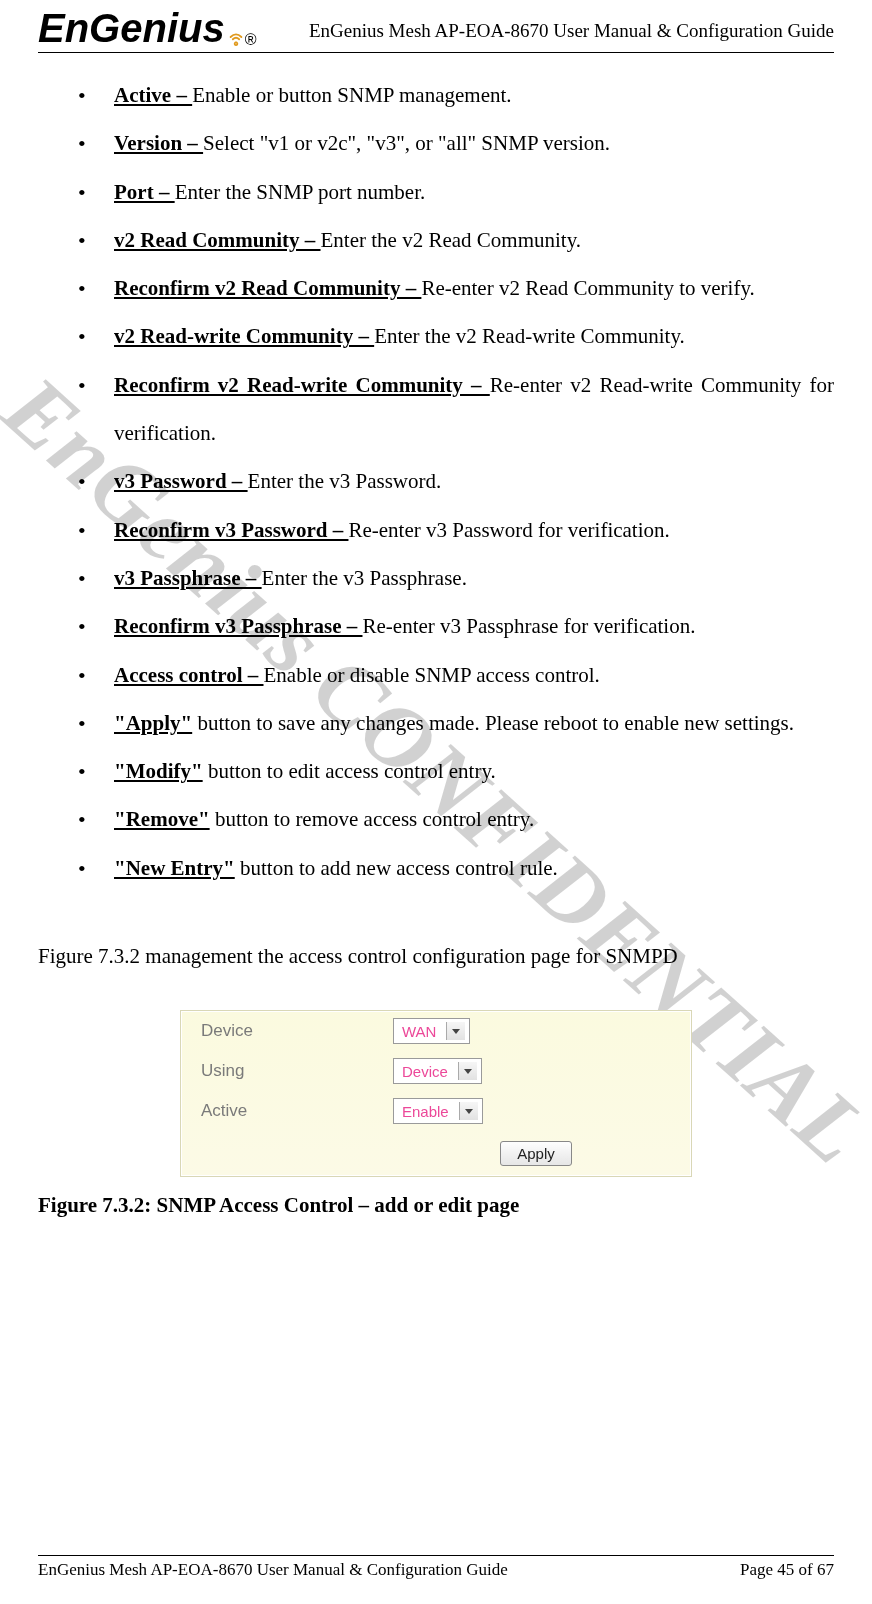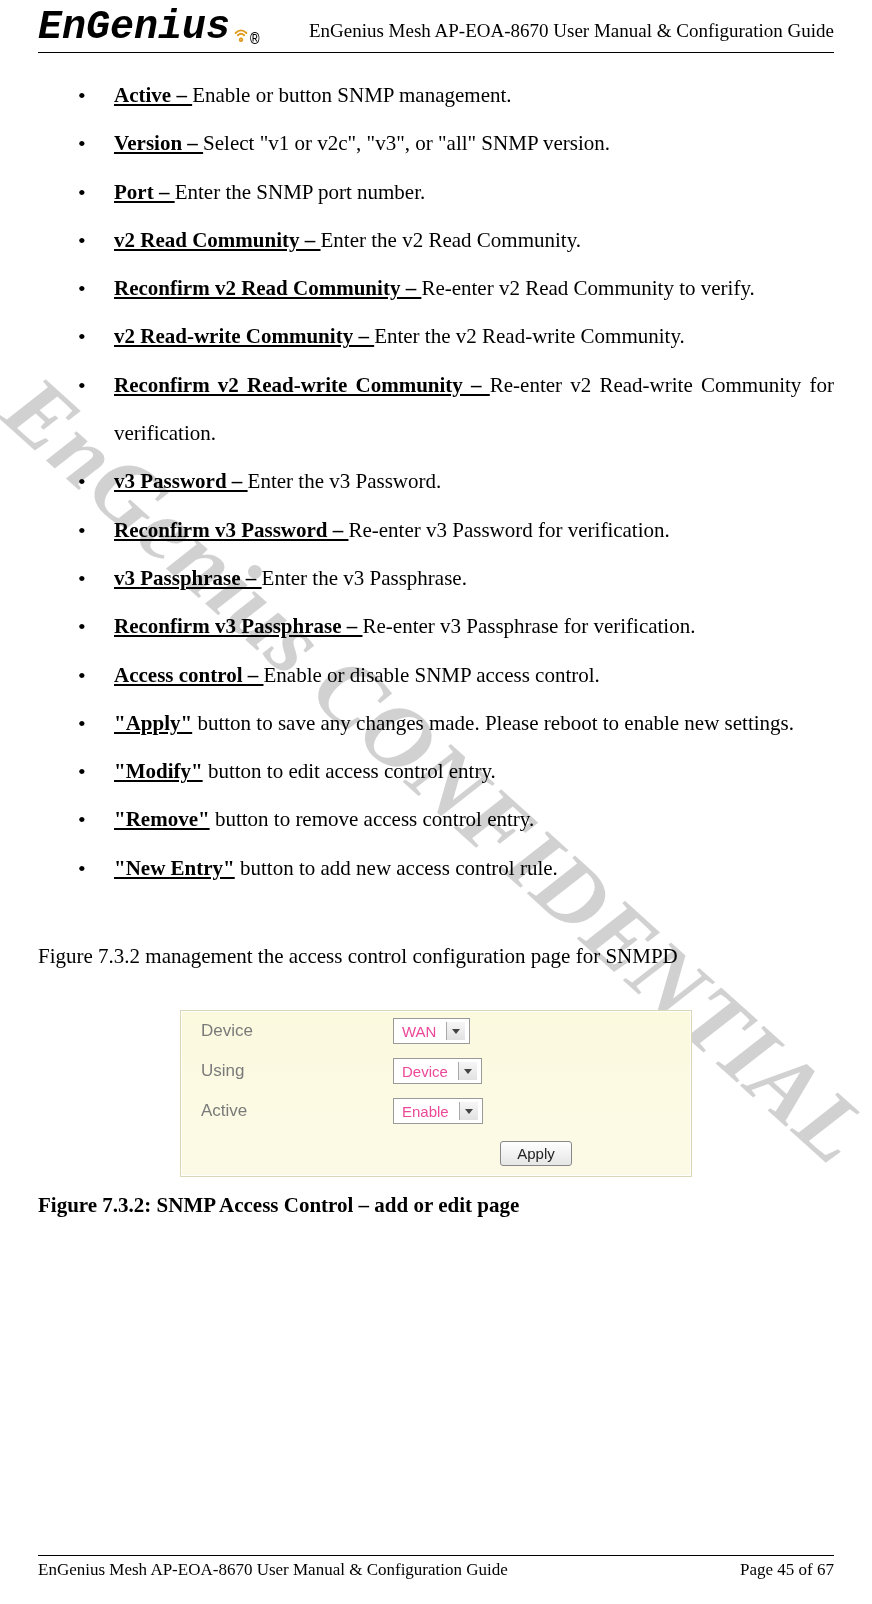--- a/index.html
+++ b/index.html
@@ -43,21 +43,21 @@
     padding-bottom: 4px;
     border-bottom: 1.5px solid #000;
   }
   .logo-wrap {
     display: flex;
     flex-direction: column;
     align-items: flex-start;
     line-height: 1;
   }
   .logo-text {
-    font-family: Liberation Mono, monospace;
+    font-family: Liberation Sans, sans-serif;
     font-weight: bold;
     font-style: italic;
     font-size: 40px;
     display: inline-flex;
     align-items: flex-end;
   }
   .wifi-icon {
     width: 18px; height: 18px;
     display: inline-block;
     margin-left: 2px;

